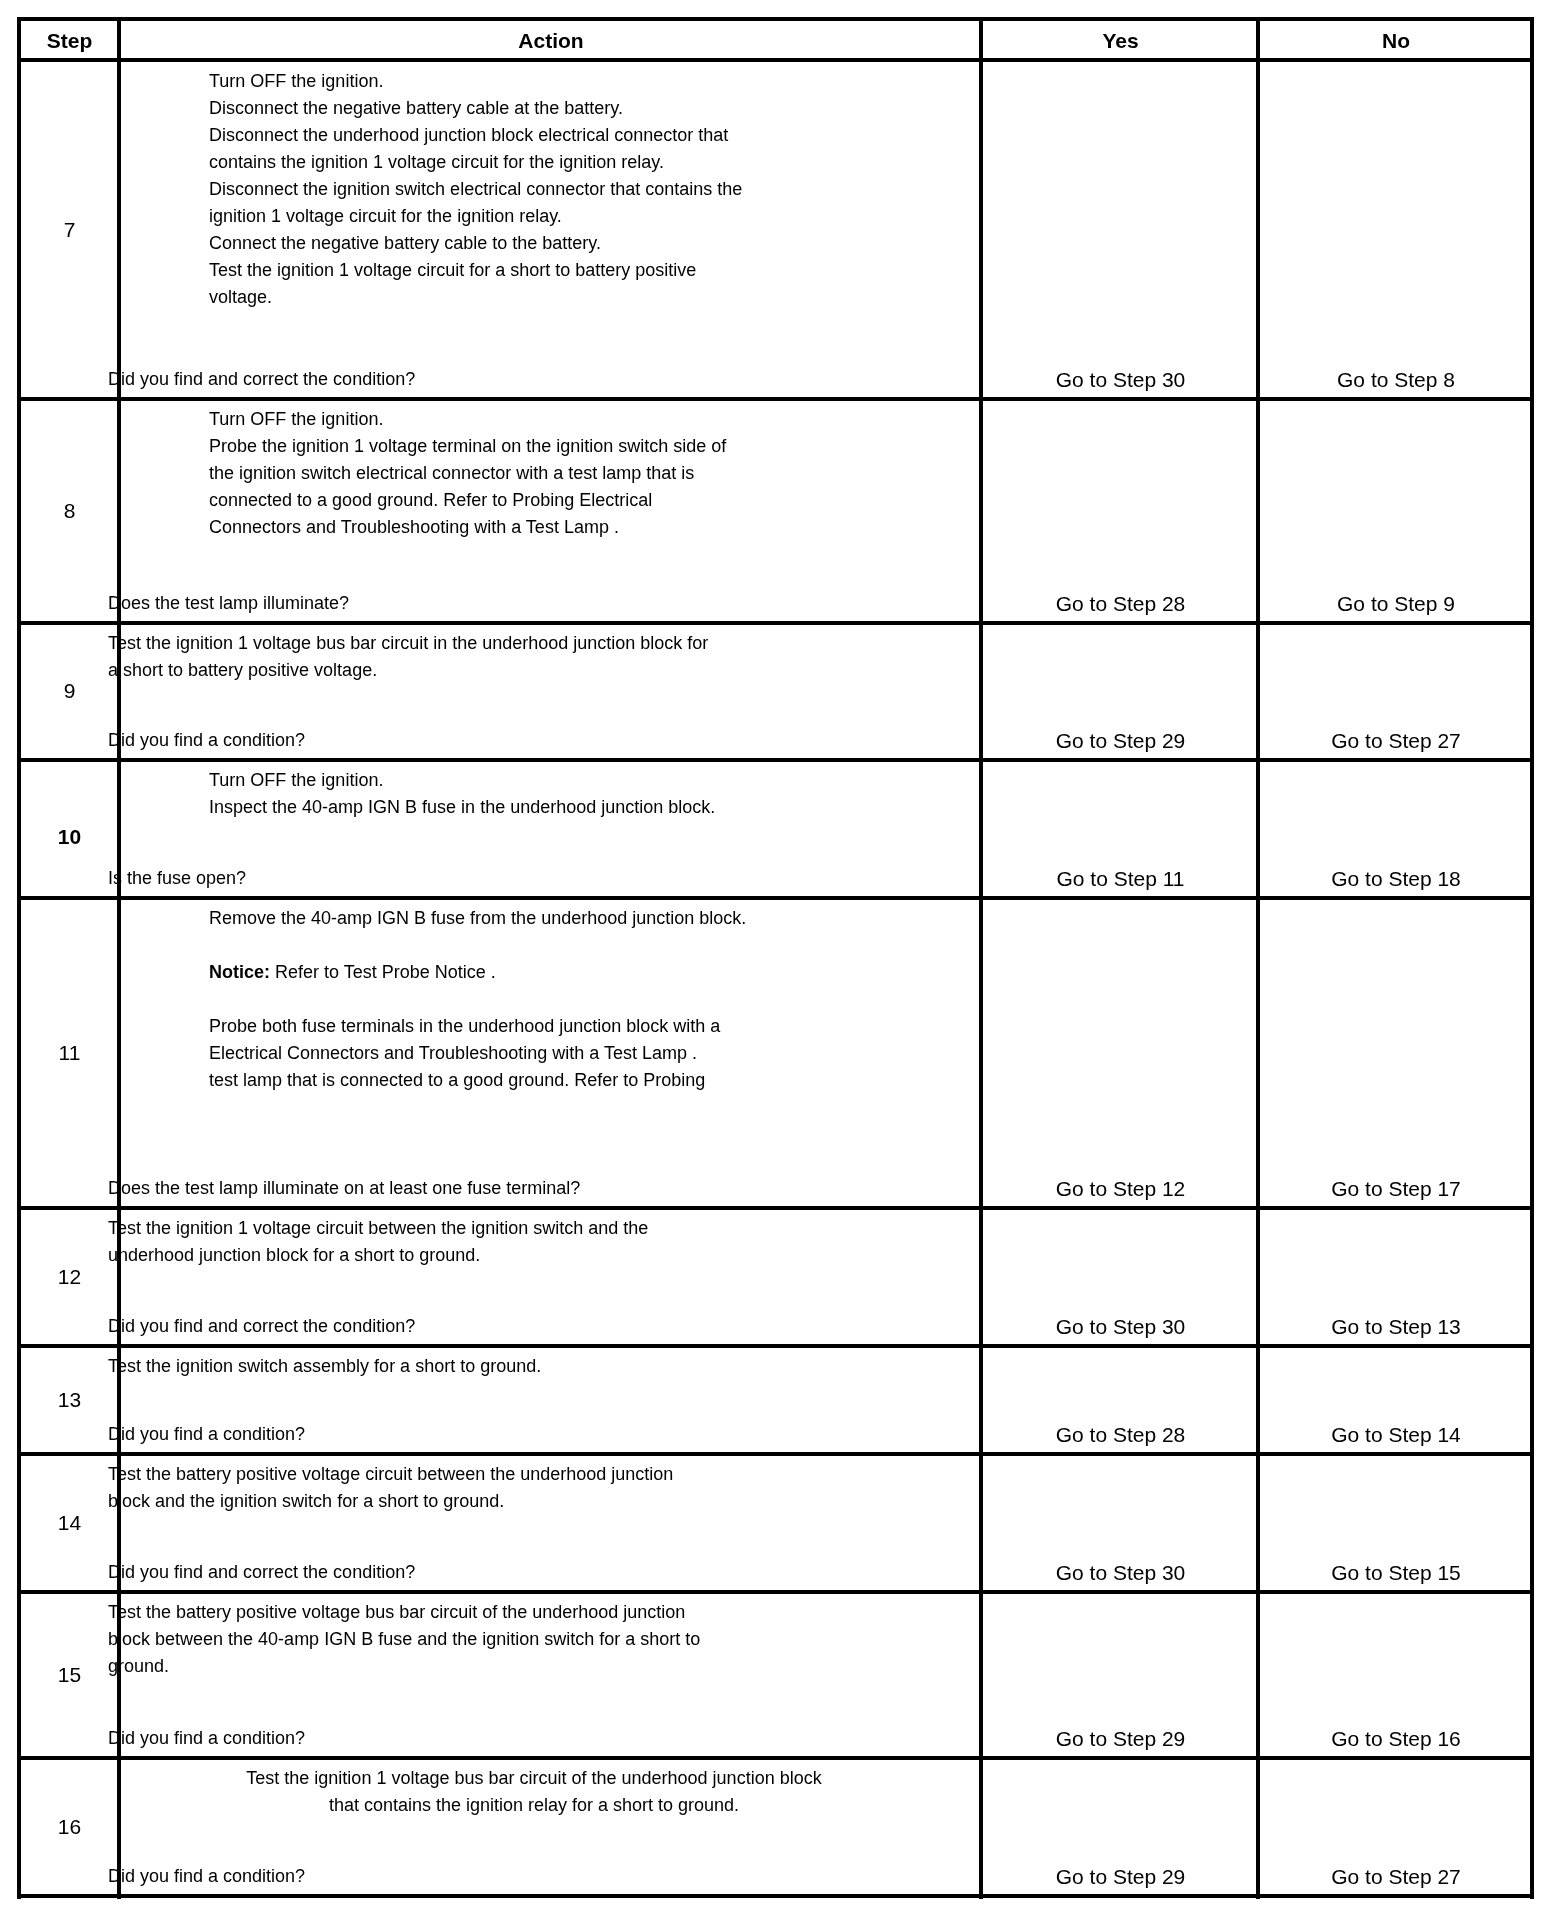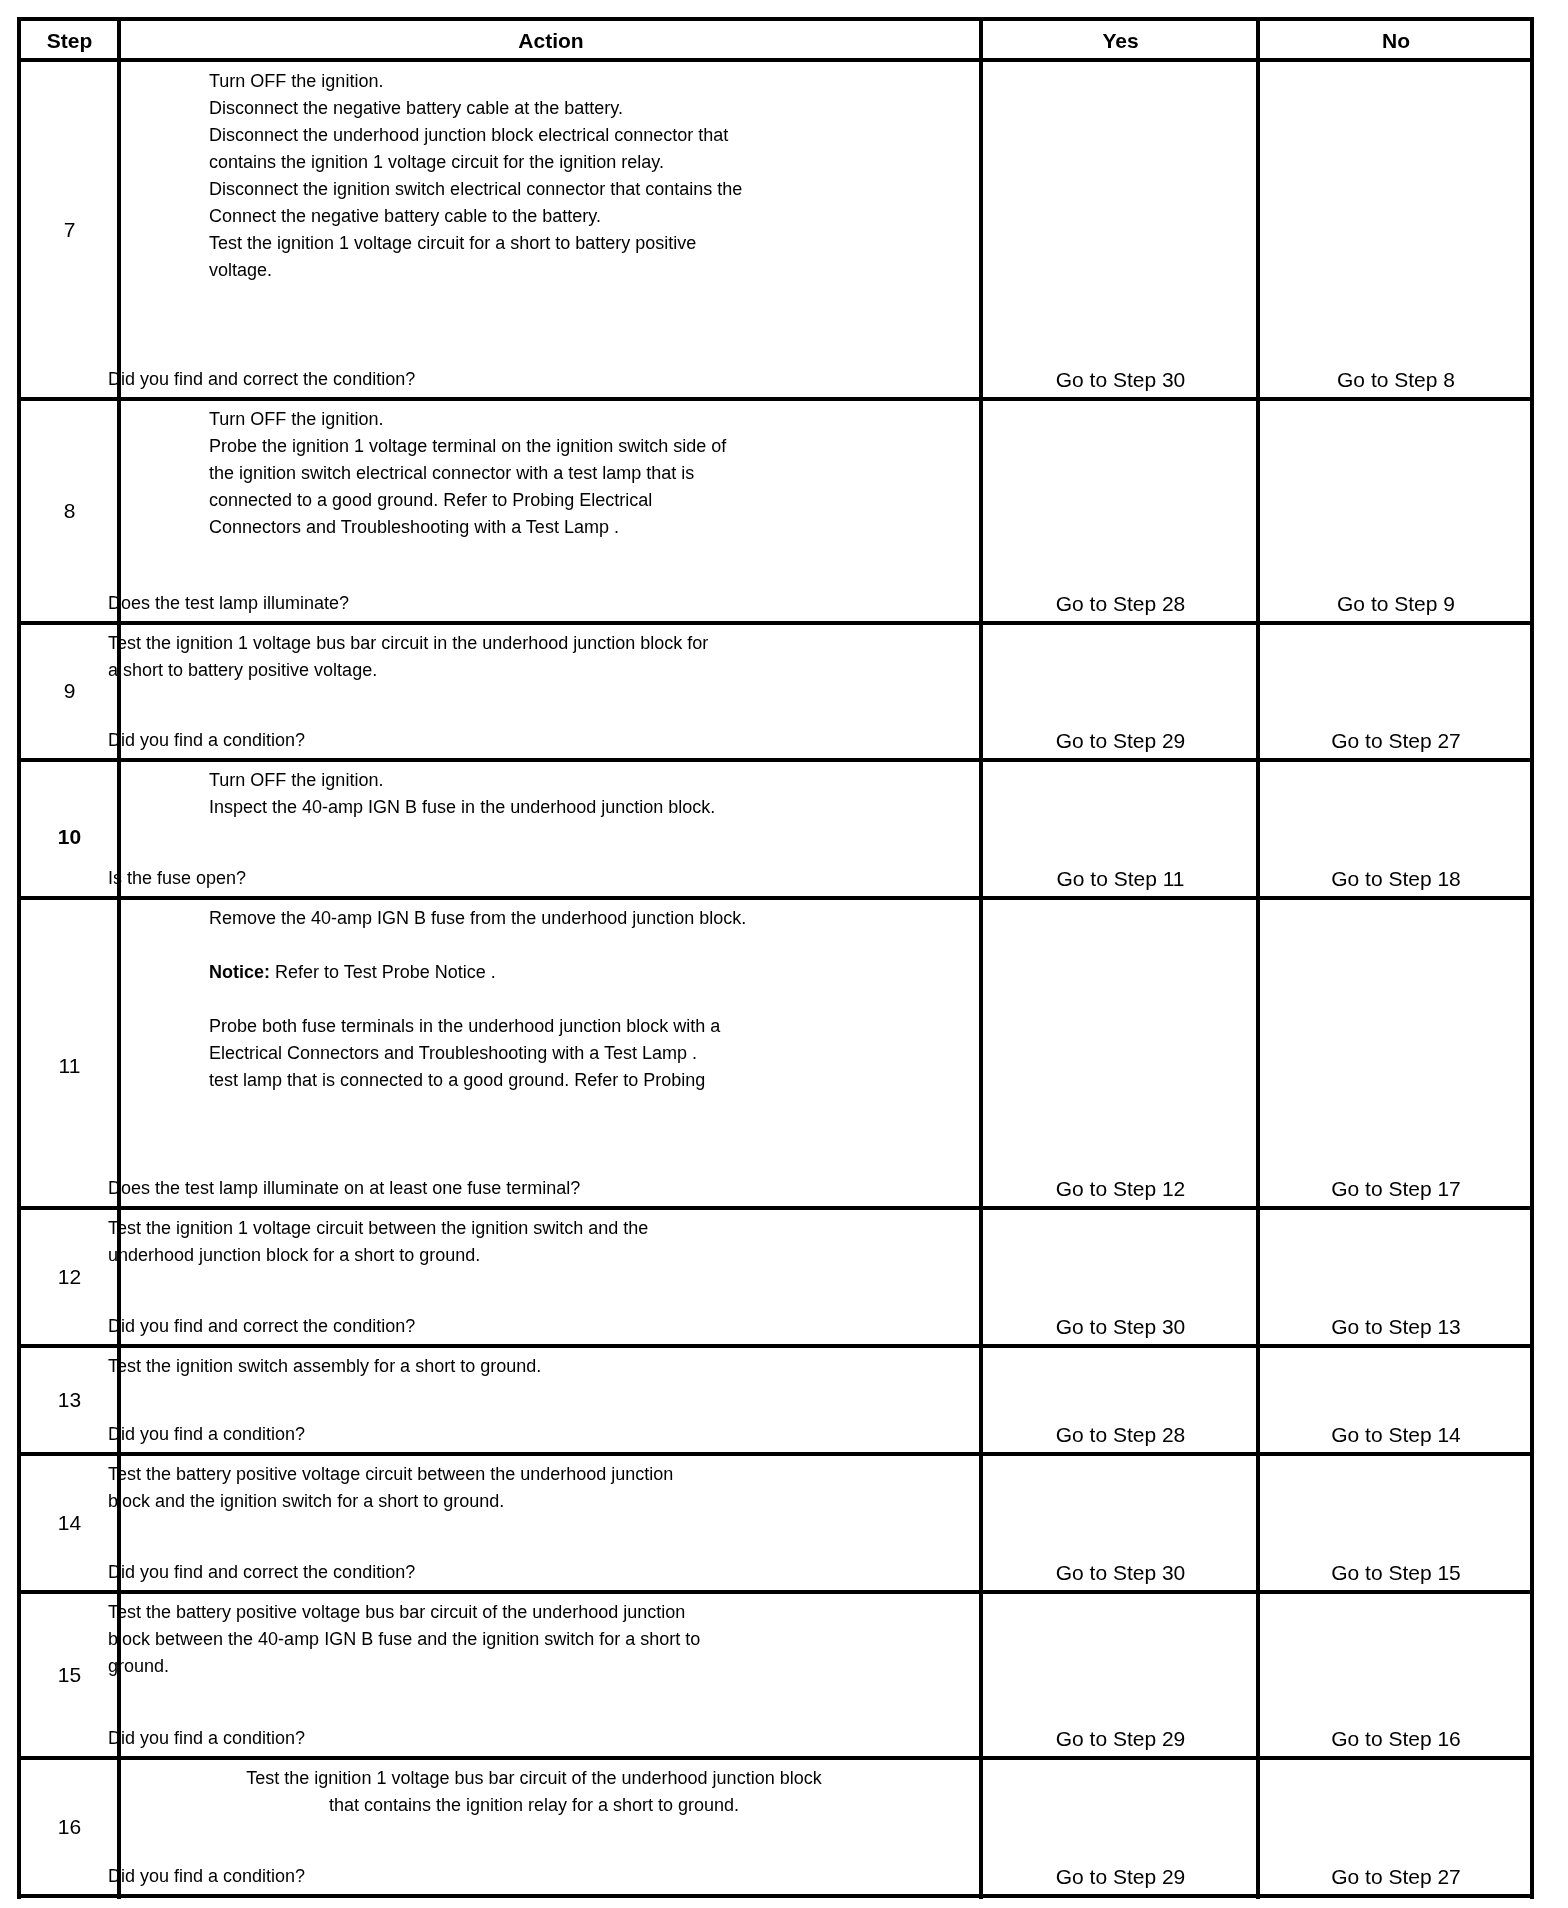--- a/index.html
+++ b/index.html
@@ -57,20 +57,21 @@
 <div id="rows">
     <div class="row" style="top: 62px; height: 335px;">
       <div class="step" style="top: 0px; height: 335px;">7</div>
       <div class="action" style="top: 0px; height: 335px;">
         <div class="lines">
           <div class="line indent">Turn OFF the ignition.</div>
           <div class="line indent">Disconnect the negative battery cable at the battery.</div>
           <div class="line indent">Disconnect the underhood junction block electrical connector that</div>
           <div class="line indent">contains the ignition 1 voltage circuit for the ignition relay.</div>
           <div class="line indent">Disconnect the ignition switch electrical connector that contains the</div>
+          <div class="line indent">ignition 1 voltage circuit for the ignition relay.</div>
           <div class="line indent">Connect the negative battery cable to the battery.</div>
           <div class="line indent">Test the ignition 1 voltage circuit for a short to battery positive</div>
           <div class="line indent">voltage.</div>
         </div>
         <div class="question">Did you find and correct the condition?</div>
       </div>
       <div class="yes">Go to Step 30</div>
       <div class="no">Go to Step 8</div>
     </div>
     <div class="row" style="top: 400px; height: 221px;">
@@ -106,21 +107,21 @@
         <div class="lines">
           <div class="line indent">Turn OFF the ignition.</div>
           <div class="line indent">Inspect the 40-amp IGN B fuse in the underhood junction block.</div>
         </div>
         <div class="question">Is the fuse open?</div>
       </div>
       <div class="yes">Go to Step 11</div>
       <div class="no">Go to Step 18</div>
     </div>
     <div class="row" style="top: 899px; height: 307px;">
-      <div class="step" style="top: 13px; height: 307px;">11</div>
+      <div class="step" style="top: 0px; height: 307px;">11</div>
       <div class="action" style="top: 0px; height: 307px;">
         <div class="lines">
           <div class="line indent">Remove the 40-amp IGN B fuse from the underhood junction block.</div>
           <div class="blank"></div>
           <div class="line indent"><span class="bold">Notice:</span><span> Refer to Test Probe Notice .</span></div>
           <div class="blank"></div>
           <div class="line indent">Probe both fuse terminals in the underhood junction block with a</div>
           <div class="line indent">Electrical Connectors and Troubleshooting with a Test Lamp .</div>
           <div class="line indent">test lamp that is connected to a good ground. Refer to Probing</div>
         </div>

